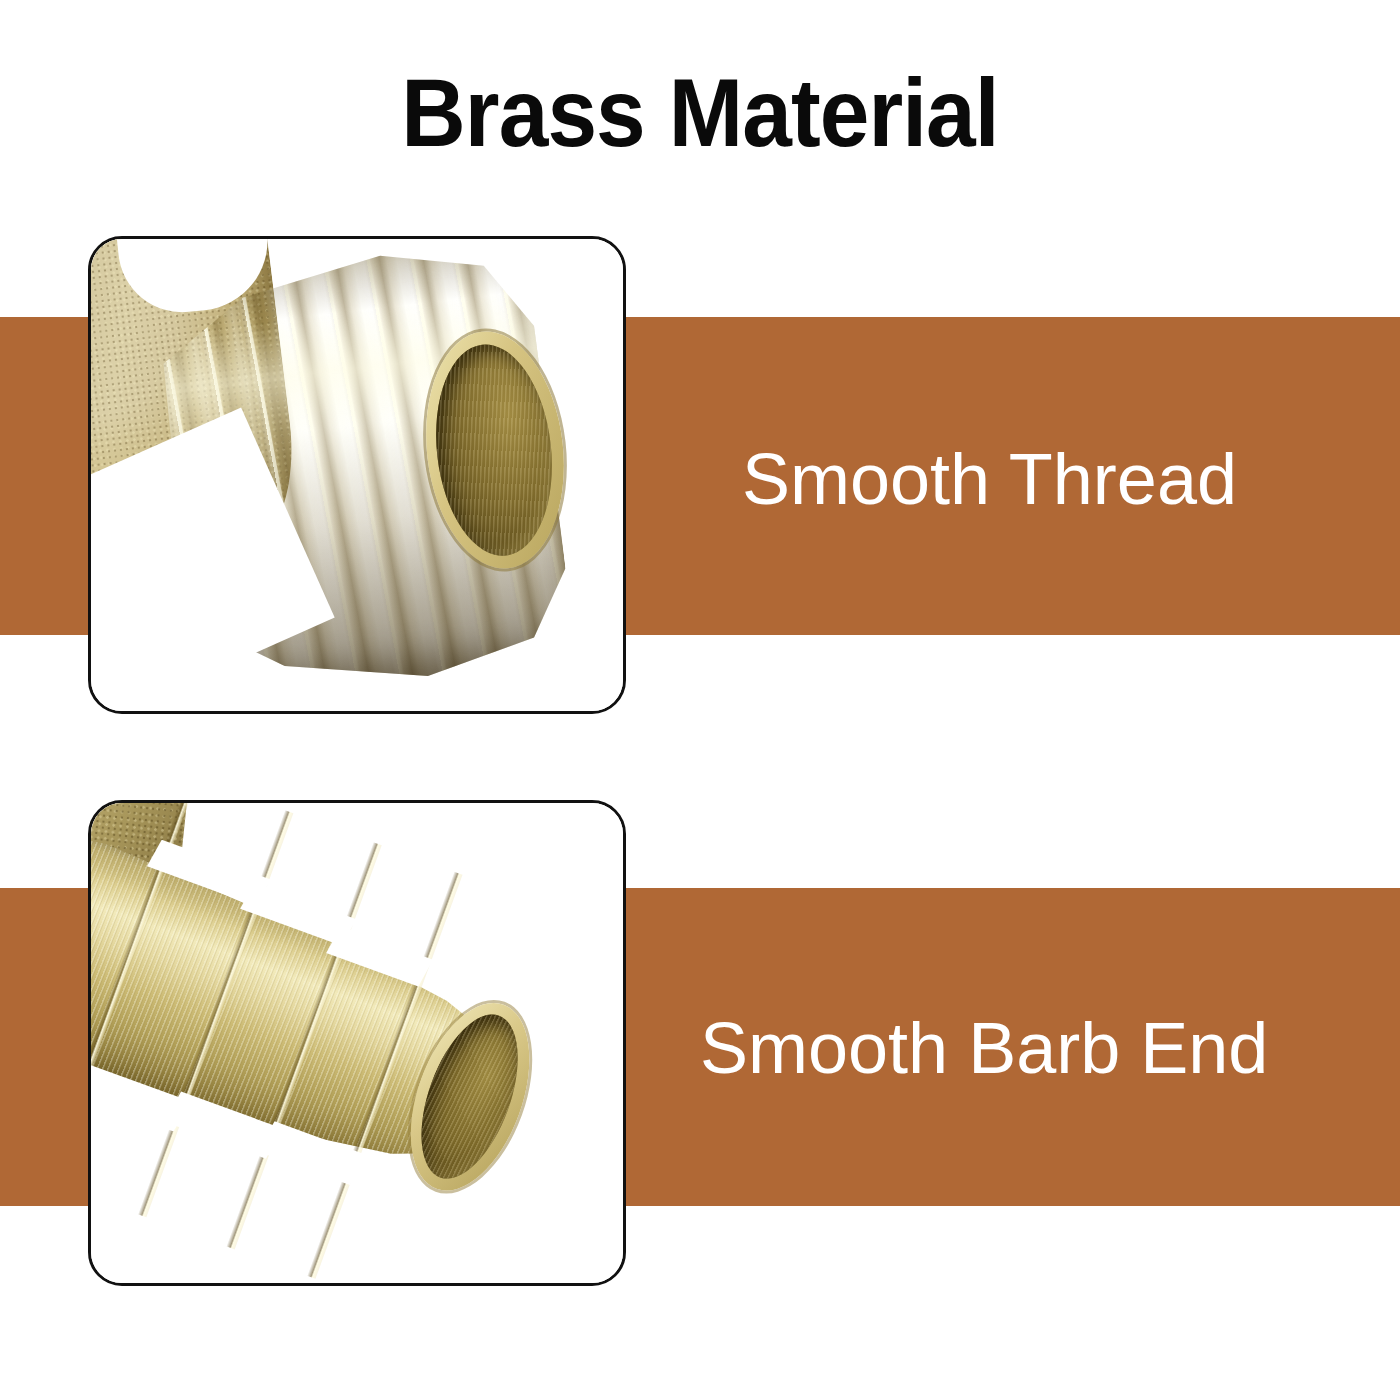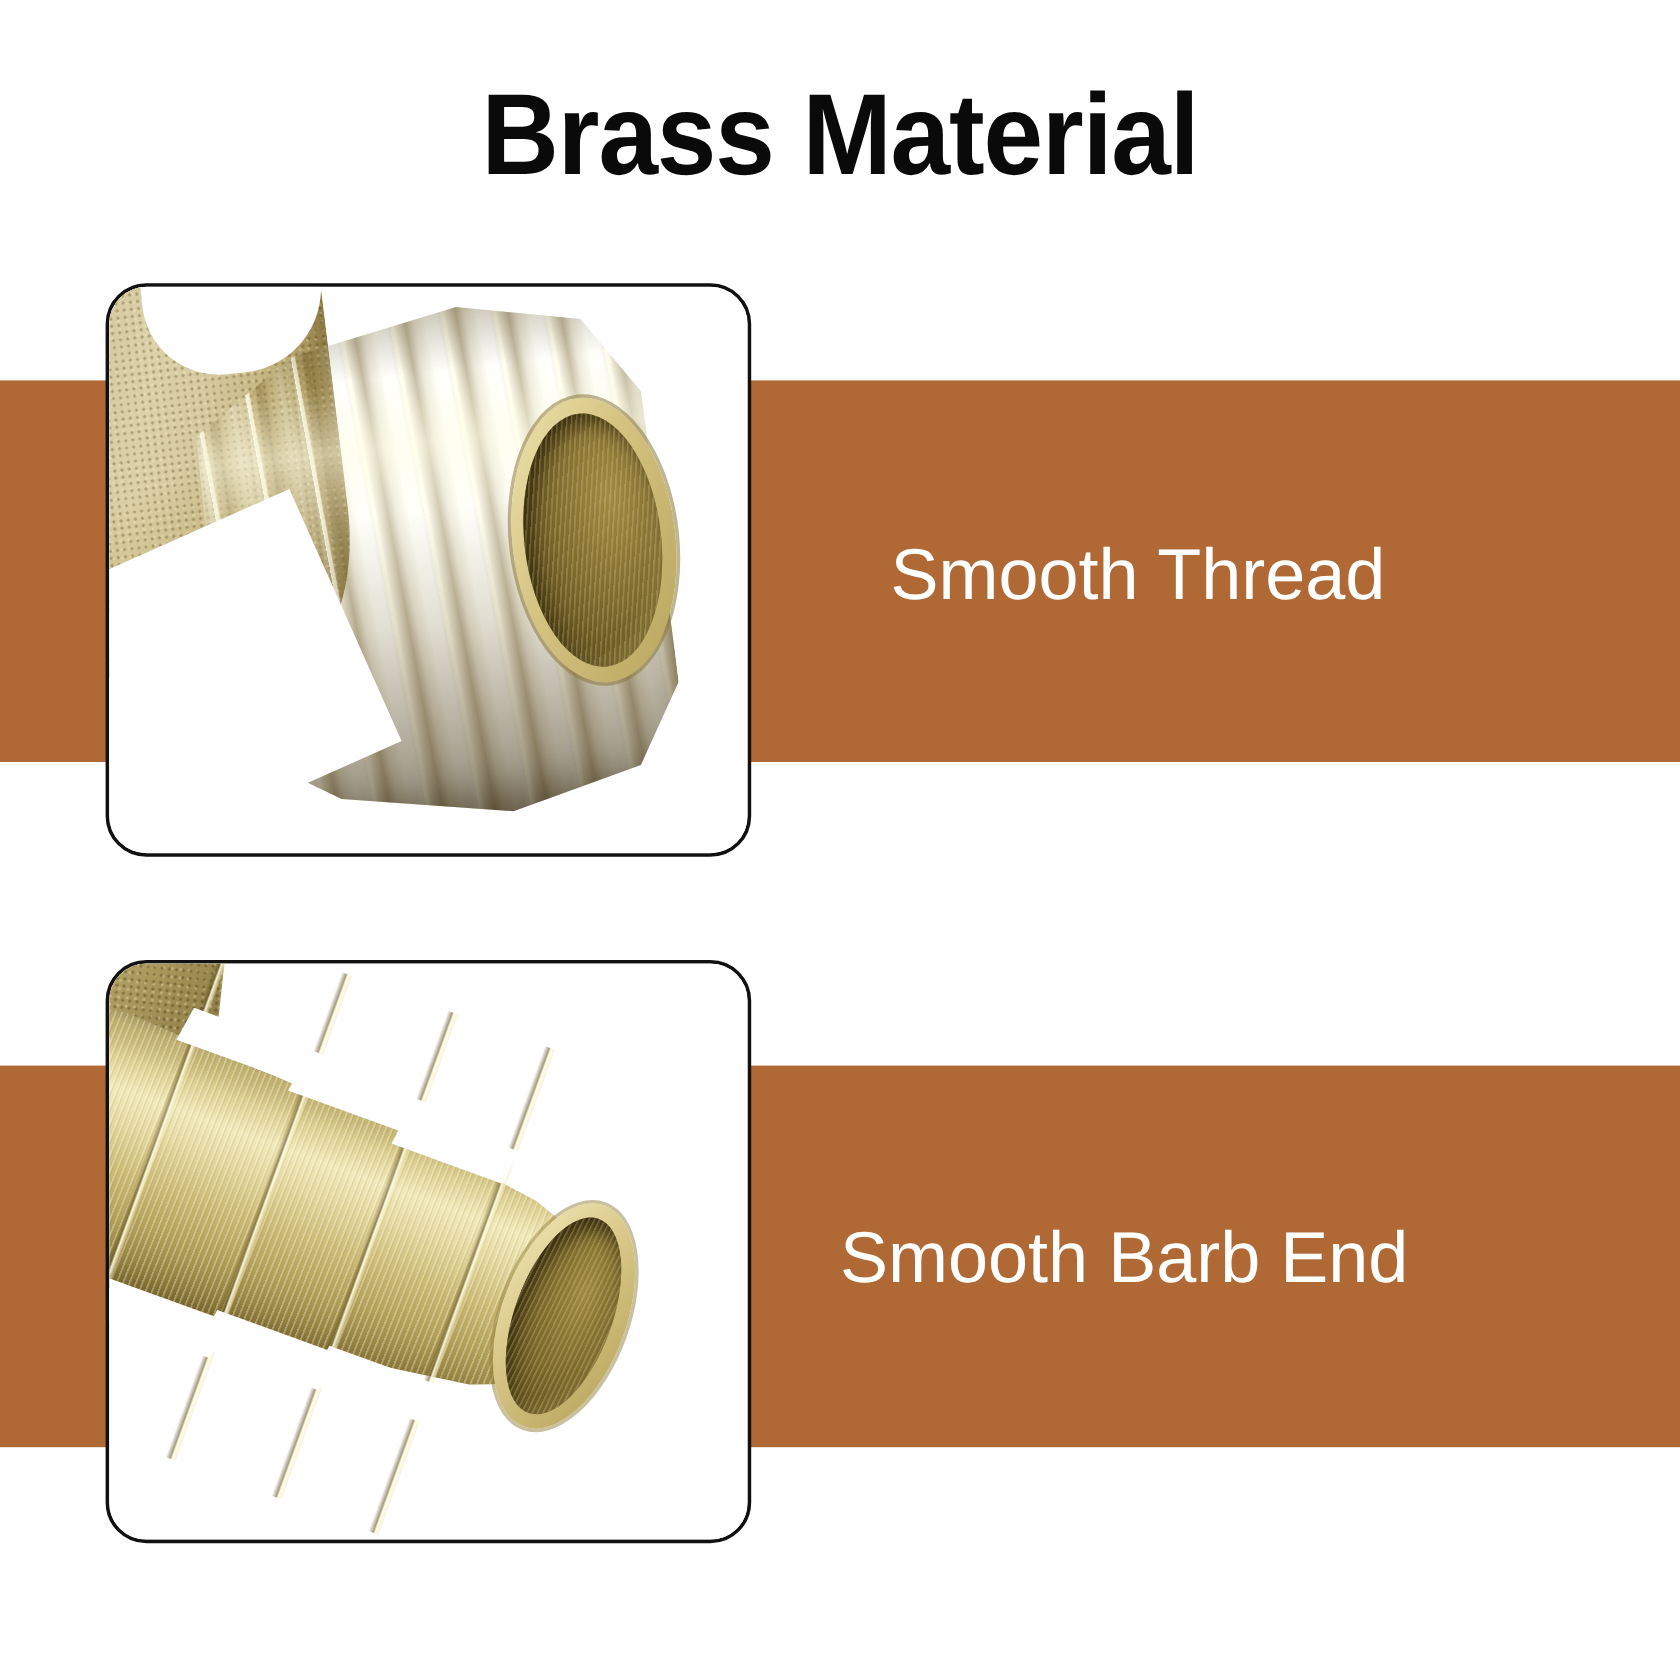--- a/index.html
+++ b/index.html
@@ -43,21 +43,21 @@
     background: #b06835;
   }
   .band-1 { top: 317px; height: 318px; }
   .band-2 { top: 888px; height: 318px; }
 
   
   .band-label {
     position: absolute;
     font-family: "Liberation Sans", sans-serif;
     font-weight: normal;
-    font-size: 60px;
+    font-size: 72px;
     line-height: 90px;
     color: #ffffff;
     white-space: nowrap;
     letter-spacing: 0px;
   }
   .label-1 { left: 742px; top: 434px; }
   .label-2 { left: 700px; top: 1003px; }
 
   
   .photo-card {

